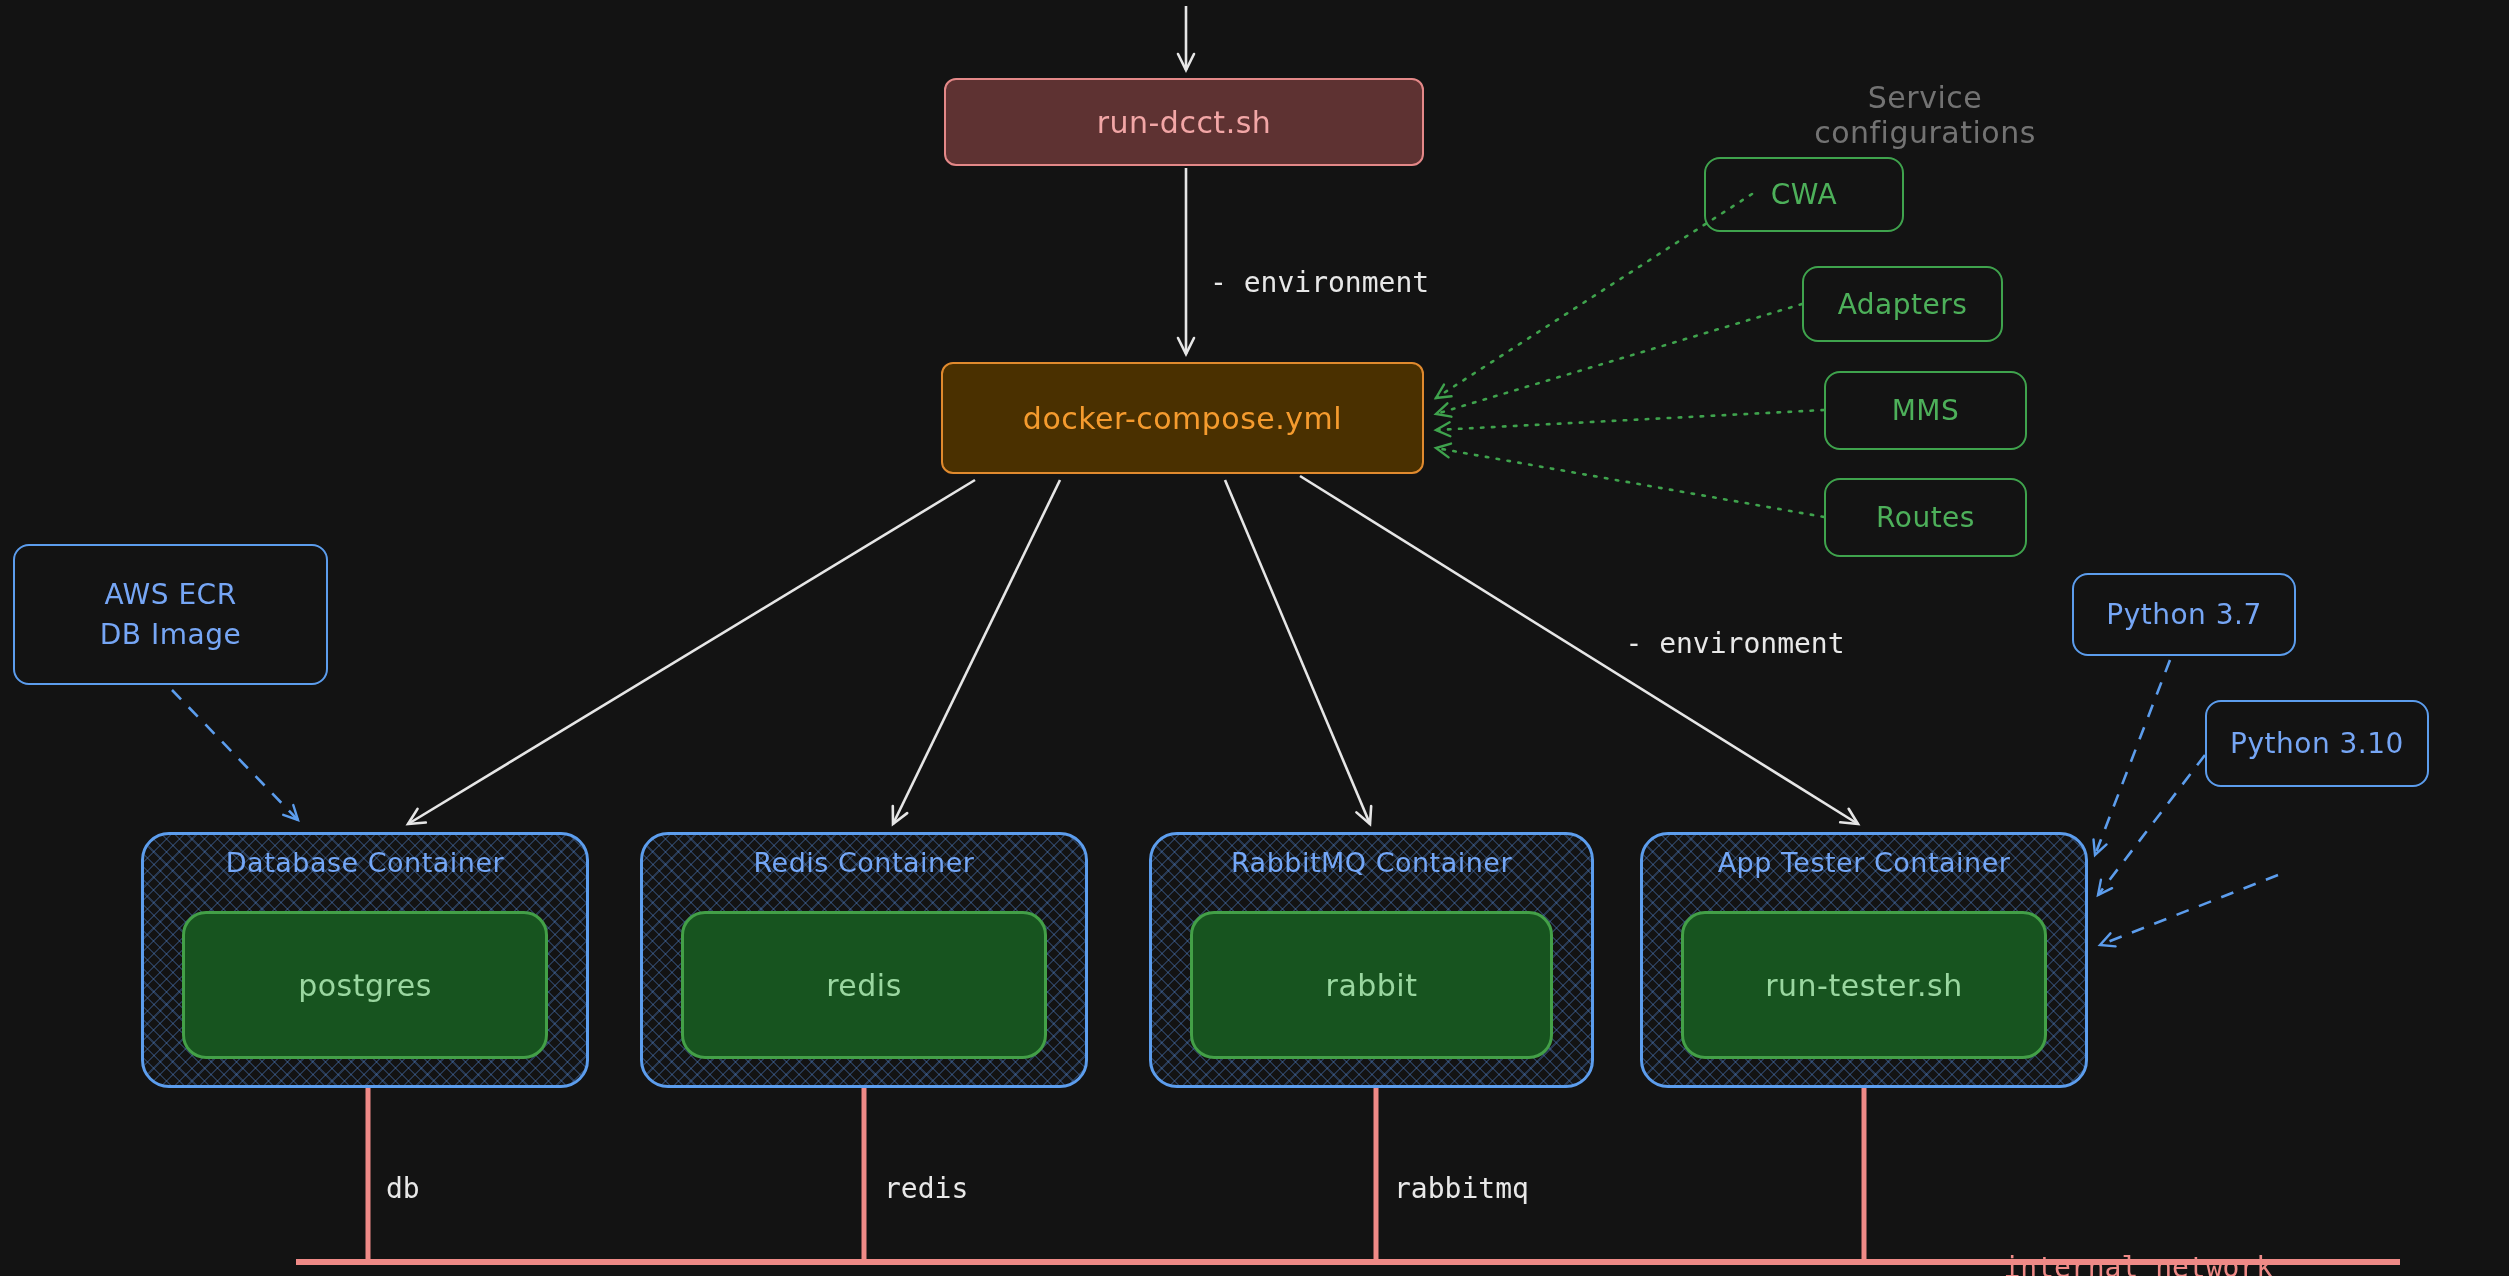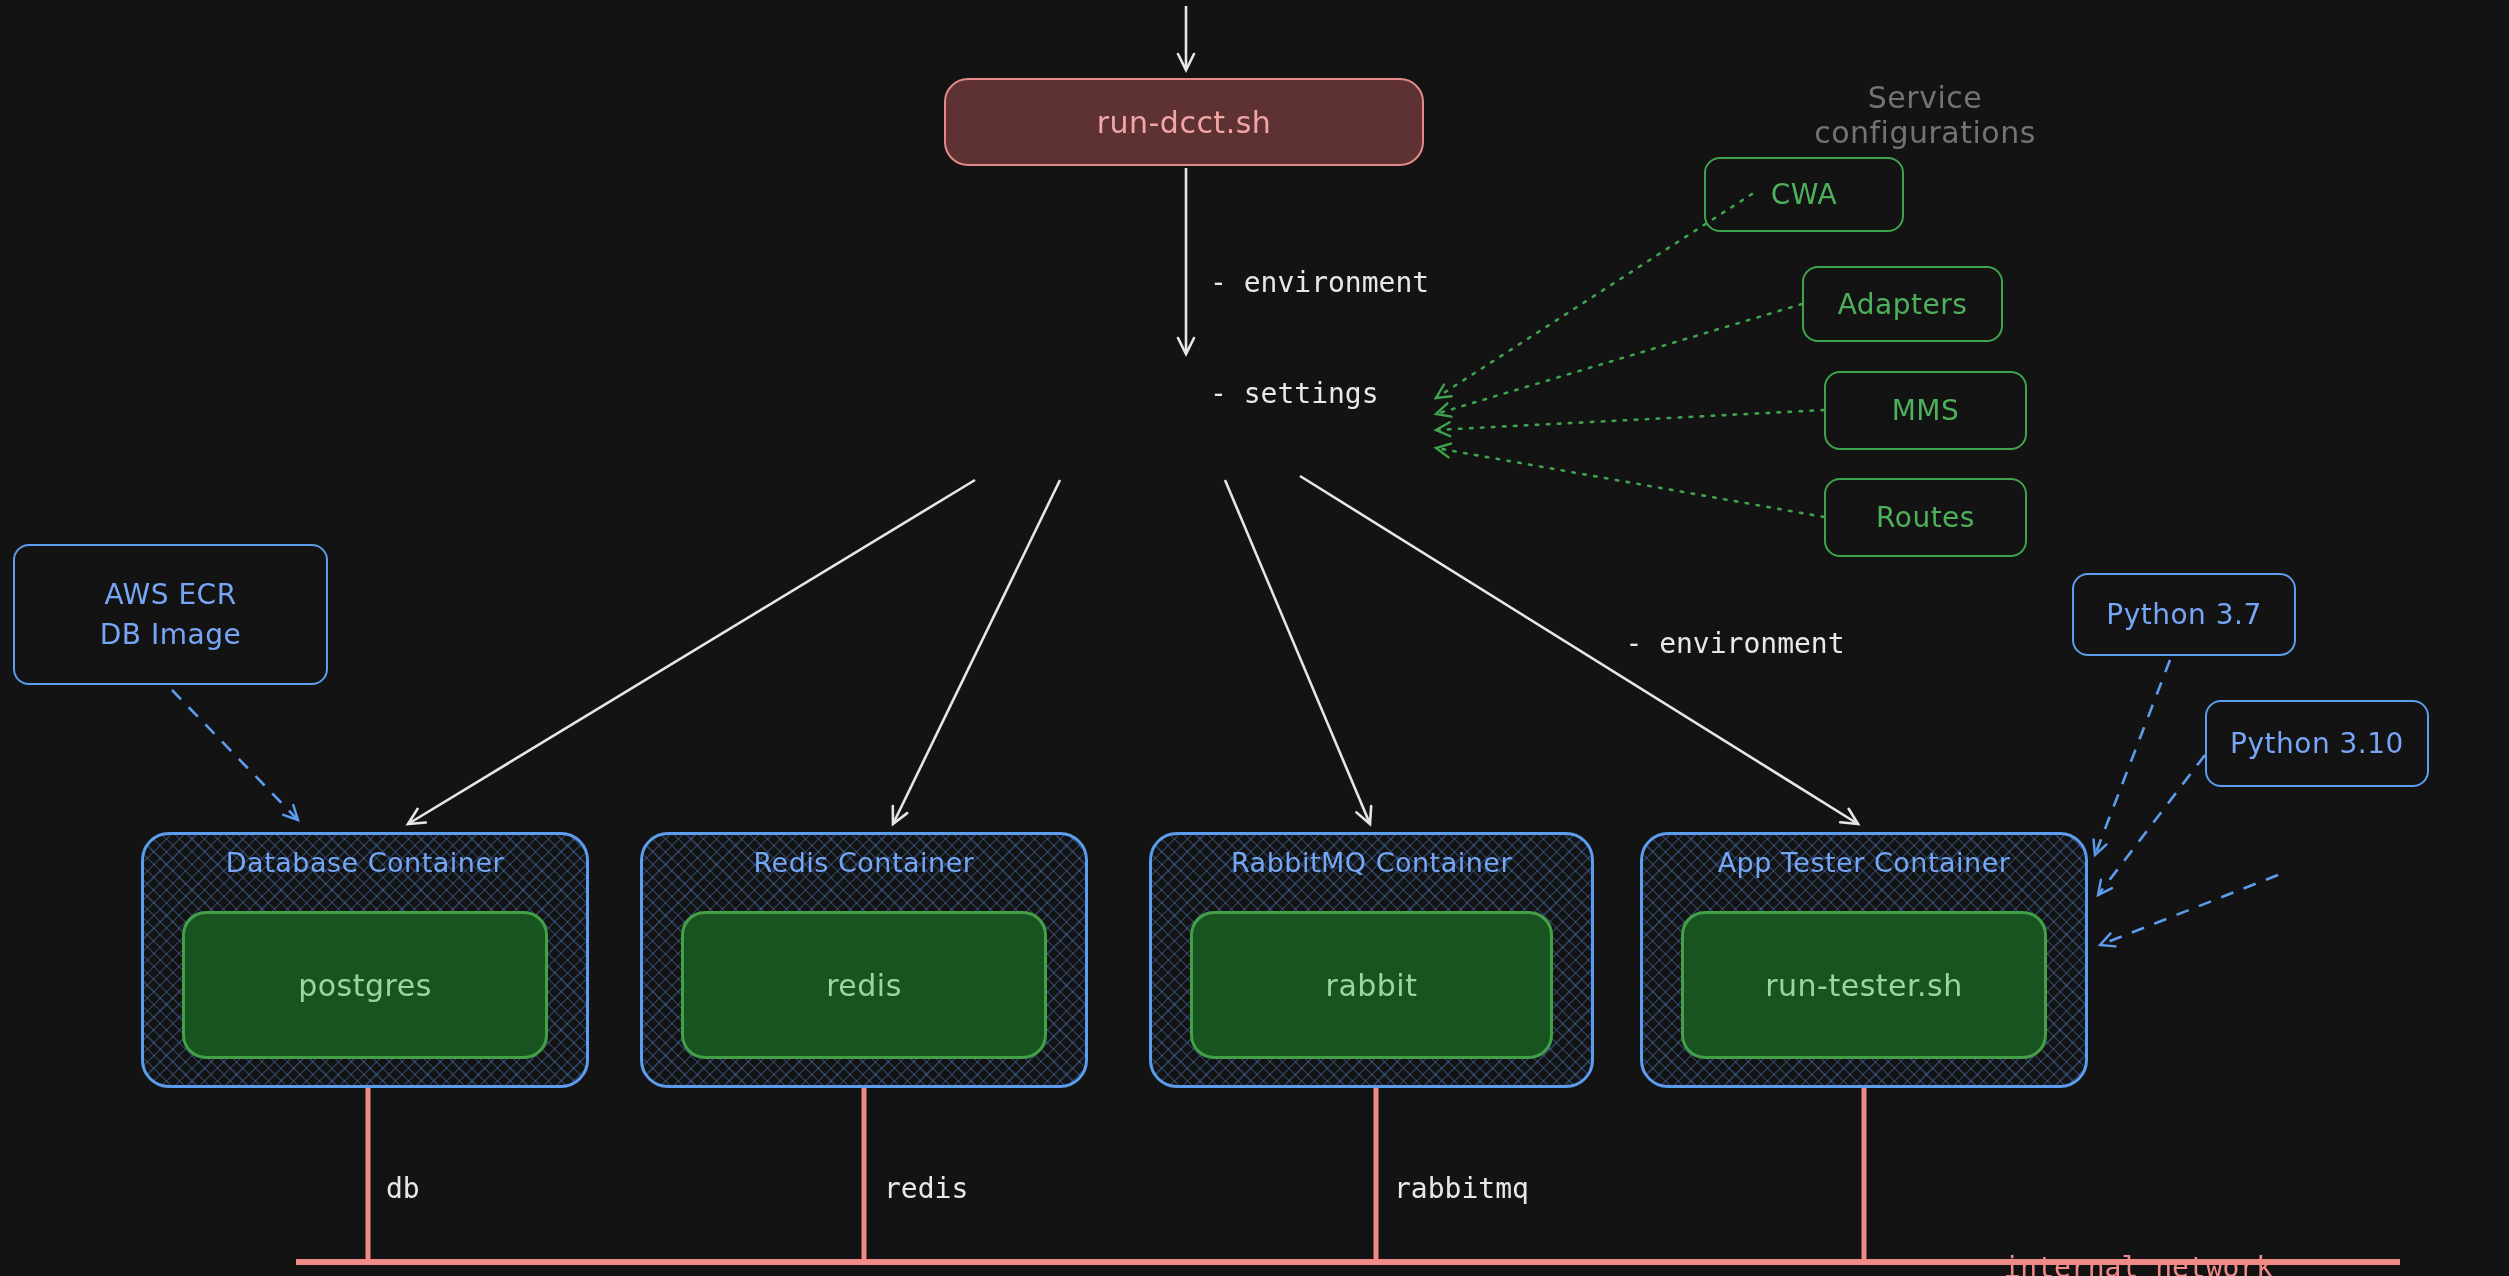--- a/index.html
+++ b/index.html
@@ -8,21 +8,21 @@
     position:relative; width:2509px; height:1276px;
     background:#131313; overflow:hidden;
     font-family:"DejaVu Sans", sans-serif;
   }
   .layer { position:absolute; left:0; top:0; width:2509px; height:1276px; }
 
   
   .node {
     position:absolute; display:flex; flex-direction:column;
     align-items:center; justify-content:center;
-    border-radius:24px; border:2.5px solid; text-align:center;
+    border-radius:12px; border:2.5px solid; text-align:center;
     letter-spacing:0.5px;
   }
   .node-run     { background:#5e3232; border-color:#e48888; color:#f2a6a6; font-size:30px; }
   .node-compose { background:#4a3000; border-color:#e08a2e; color:#f59b2e; font-size:30px; }
   .node-green   { background:transparent; border-color:#3fa34d; color:#4db05a; font-size:28px; border-radius:16px; }
   .node-blue    { background:transparent; border-color:#5c9ded; color:#76a6f5; font-size:28px; border-radius:16px; }
 
   
   .container-box {
     position:absolute; top:832px; height:256px;
@@ -101,20 +101,23 @@
 
   <div class="node node-run" style="left:944px; top:78px; width:480px; height:88px;">
     <span>run-dcct.sh</span>
   </div>
 
   <div class="mono" style="left:1210px; top:190px;">
     <div>- environment</div>
     <div>- settings</div>
   </div>
 
+  <div class="node node-compose" style="left:941px; top:362px; width:483px; height:112px;">
+    <span>docker-compose.yml</span>
+  </div>
 
   <div class="mono" style="left:1558px; top:588px;">
     <span>- environment</span>
   </div>
 
   <div class="handwrite-title" style="left:1760px; top:80px; width:330px;">Service configurations</div>
 
   <div class="node node-green" style="left:1704px; top:157px; width:200px; height:75px;">
     <span>CWA</span>
   </div>

